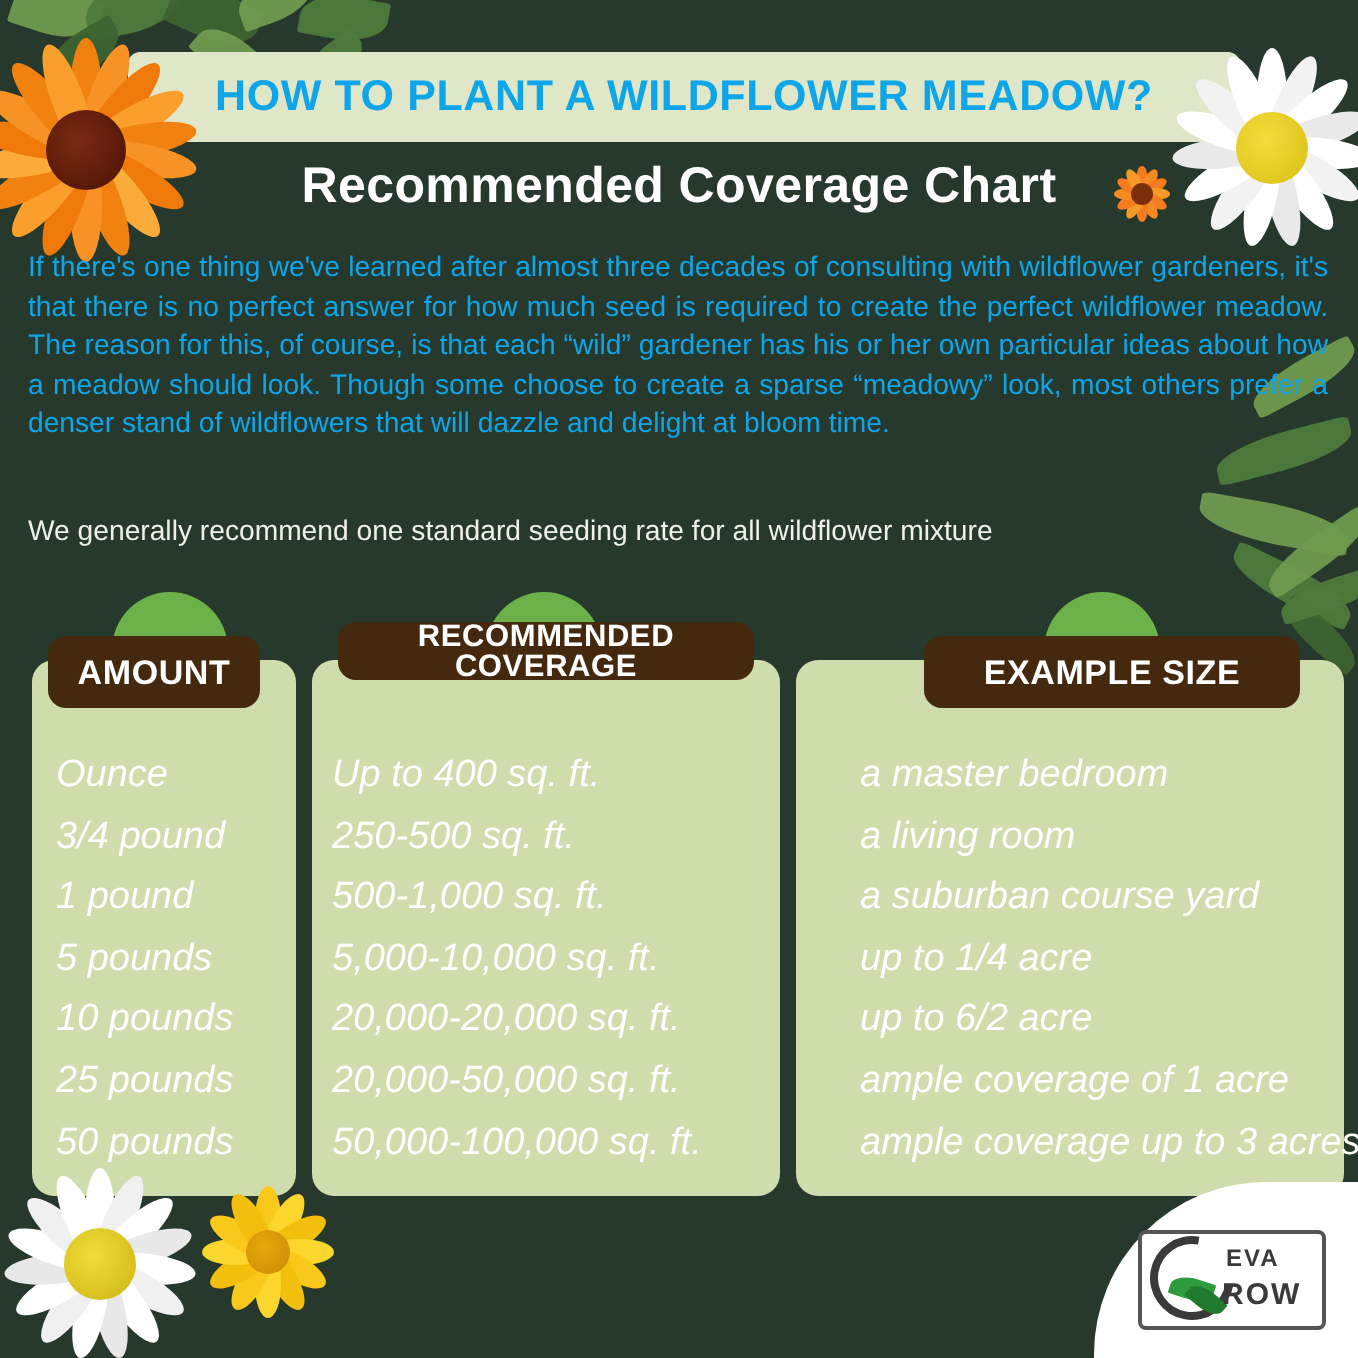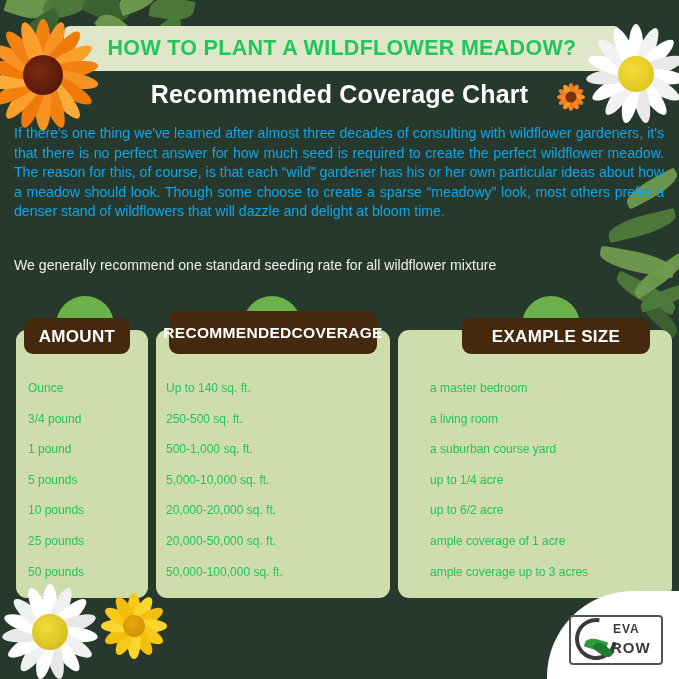--- a/index.html
+++ b/index.html
@@ -24,21 +24,21 @@
   .rightfoliage2{position:absolute;right:-6px;top:268px;width:80px;height:70px;}
 
   
   .banner{
     position:absolute;left:64px;top:26px;width:556px;height:45px;
     background:#dfe7c8;border-radius:6px;
   }
   .banner-title{
     position:absolute;left:64px;top:26px;width:556px;height:45px;
     display:flex;align-items:center;justify-content:center;
-    color:#22c55e;font-size:21.5px;font-weight:bold;letter-spacing:.3px;
+    color:#0ea5e9;font-size:21.5px;font-weight:bold;letter-spacing:.3px;
     white-space:nowrap;
   }
   .subtitle{
     position:absolute;left:0;top:78px;width:679px;
     text-align:center;color:#ffffff;font-size:25px;font-weight:bold;
     letter-spacing:.2px;
   }
   .subtitle .txt{display:inline-block;vertical-align:middle;}
 
   
@@ -60,21 +60,21 @@
     position:absolute;width:58px;height:30px;background:#6cb04a;
     border-radius:29px 29px 0 0;
   }
   .hdr{
     position:absolute;background:#44290f;border-radius:9px;
     color:#ffffff;font-weight:bold;text-align:center;
     display:flex;align-items:center;justify-content:center;
     line-height:15px;letter-spacing:.3px;
   }
   .cells{
-    position:absolute;color:#22c55e;font-size:12px;
+    position:absolute;color:#ffffff;font-size:19px;font-style:italic;
   }
   .cells div{height:30.6px;line-height:30.6px;white-space:nowrap;overflow:hidden;}
 
   
   .flower{position:absolute;}
   .petals{position:absolute;inset:0;}
   .petal{
     position:absolute;left:50%;top:50%;border-radius:50% 50% 45% 45%;
     transform-origin:50% 100%;
   }
@@ -215,40 +215,40 @@
   <div class="semi" style="left:243px;top:296px;"></div>
   <div class="semi" style="left:522px;top:296px;"></div>
 
   <div class="panel" style="left:16px;top:330px;width:132px;height:268px;"></div>
   <div class="panel" style="left:156px;top:330px;width:234px;height:268px;"></div>
   <div class="panel" style="left:398px;top:330px;width:274px;height:268px;"></div>
 
   <div class="hdr" style="left:24px;top:318px;width:106px;height:36px;font-size:17px;">
     <span>AMOUNT</span>
   </div>
-  <div class="hdr" style="left:169px;top:311px;width:208px;height:43px;font-size:15.5px;flex-direction:row;">
+  <div class="hdr" style="left:169px;top:311px;width:208px;height:29px;font-size:15.5px;flex-direction:column;">
     <span>RECOMMENDED</span>
     <span>COVERAGE</span>
   </div>
   <div class="hdr" style="left:462px;top:318px;width:188px;height:36px;font-size:17px;">
     <span>EXAMPLE SIZE</span>
   </div>
 
   <div class="cells" style="left:28px;top:373px;width:116px;">
     <div>Ounce</div>
     <div>3/4 pound</div>
     <div>1 pound</div>
     <div>5 pounds</div>
     <div>10 pounds</div>
     <div>25 pounds</div>
     <div>50 pounds</div>
   </div>
 
   <div class="cells" style="left:166px;top:373px;width:222px;">
-    <div>Up to 140 sq. ft.</div>
+    <div>Up to 400 sq. ft.</div>
     <div>250-500 sq. ft.</div>
     <div>500-1,000 sq. ft.</div>
     <div>5,000-10,000 sq. ft.</div>
     <div>20,000-20,000 sq. ft.</div>
     <div>20,000-50,000 sq. ft.</div>
     <div>50,000-100,000 sq. ft.</div>
   </div>
 
   <div class="cells" style="left:430px;top:373px;width:258px;">
     <div>a master bedroom</div>

